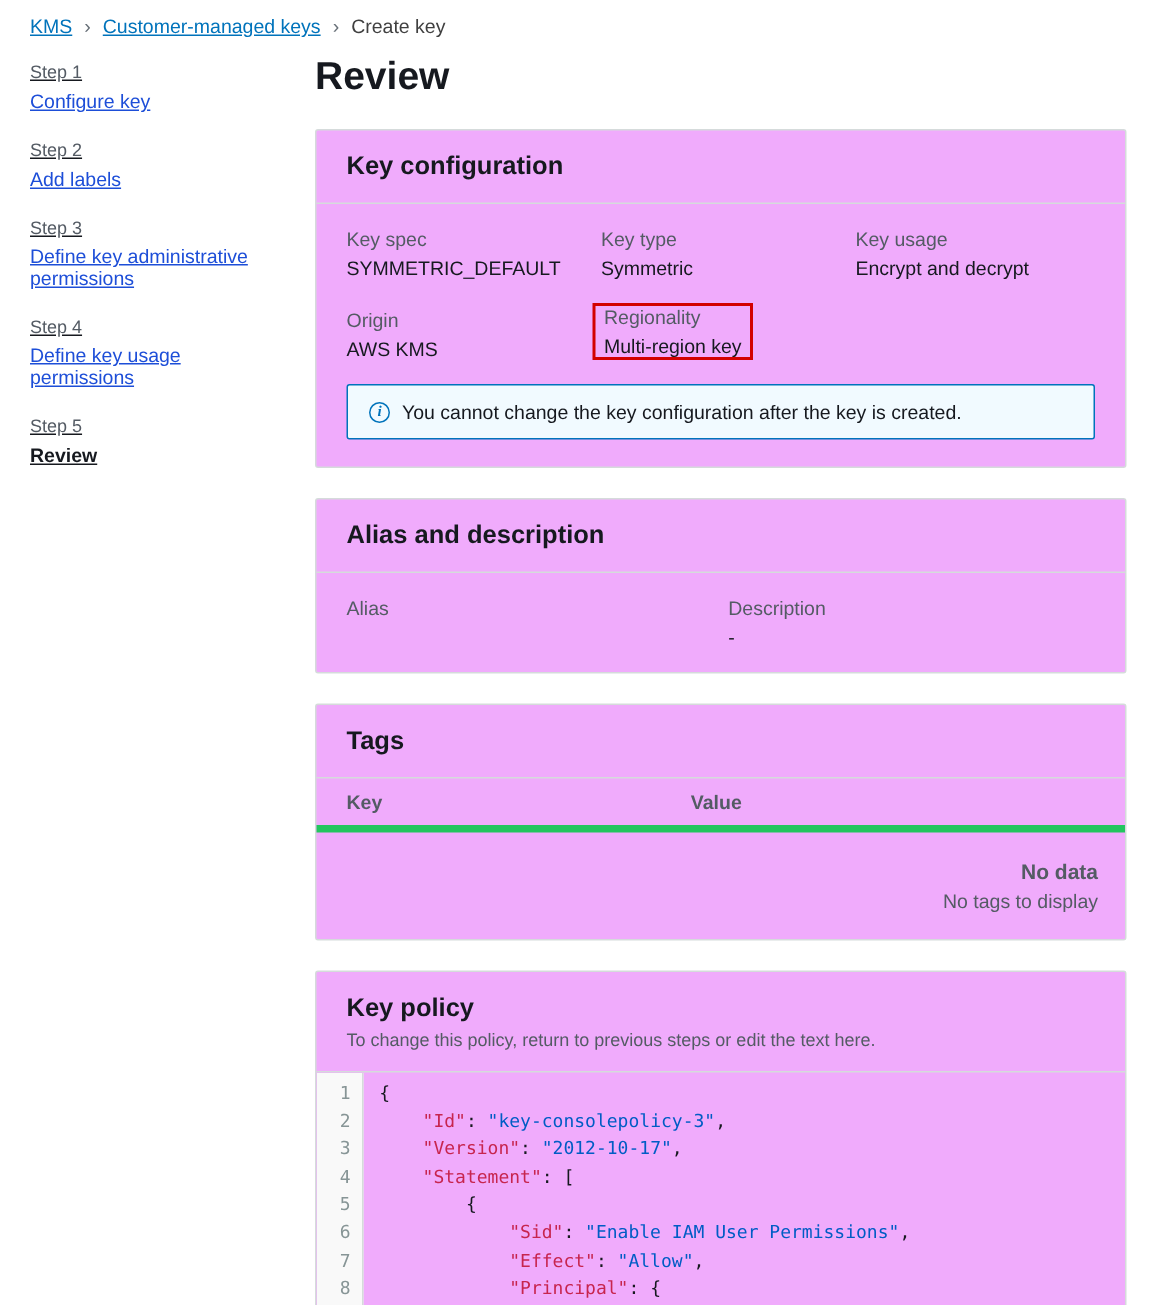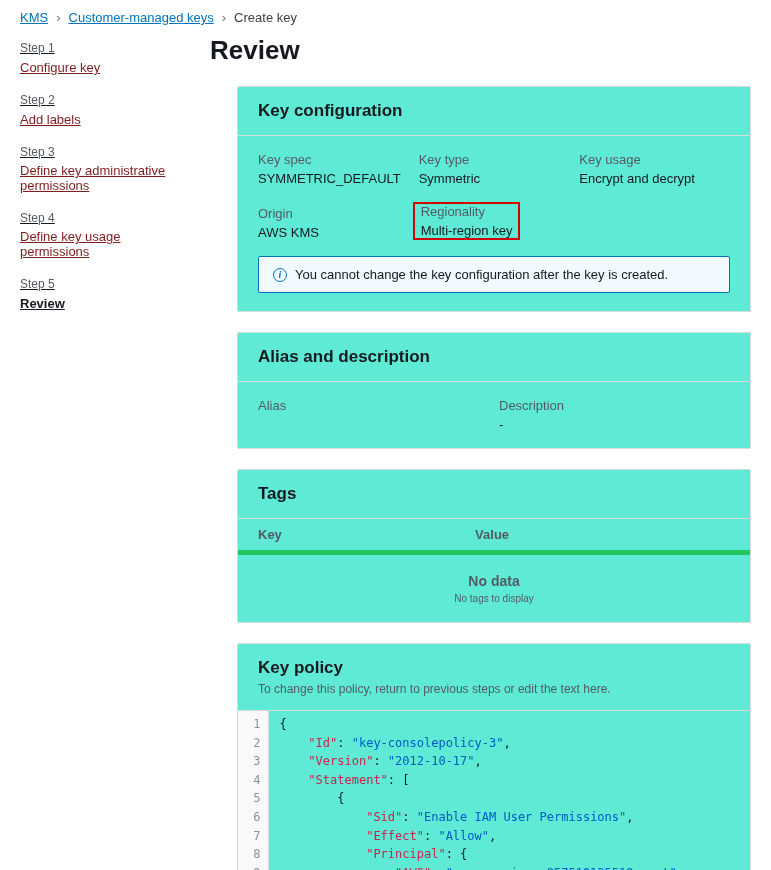--- a/index.html
+++ b/index.html
@@ -6,41 +6,41 @@
 body { font-family: "Amazon Ember", "Helvetica Neue", Arial, sans-serif; font-size: 14px; color: #16191f; background: #fff; }
 .page { display: flex; flex-direction: column; width: 771px; }
 .breadcrumb { display: flex; align-items: center; gap: 8px; padding: 10px 20px; font-size: 13px; }
 .breadcrumb a { color: #0073bb; text-decoration: underline; cursor: pointer; }
 .breadcrumb .sep { color: #687078; }
 .breadcrumb .current { color: #404040; }
 .main { display: flex; gap: 30px; padding: 0 20px 20px; }
 .sidebar { width: 160px; flex-shrink: 0; padding-top: 6px; }
 .step { margin-bottom: 18px; text-decoration: underline; }
 .step-label { font-size: 12px; color: #545b64; margin-bottom: 4px; }
-.step-link { font-size: 13px; color: #7f1d1d; text-decoration: underline; cursor: pointer; display: inline-block; }
+.step-link { font-size: 13px; color: #1d4ed8; text-decoration: underline; cursor: pointer; display: inline-block; }
 .step-current { font-size: 13px; font-weight: 700; color: #16191f; }
 .content { flex: 1; }
 h1 { font-size: 26px; font-weight: 700; margin-bottom: 20px; }
-.panel { border: 1px solid #d5dbdb; border-radius: 2px; margin-bottom: 20px; background: #5eead4; margin-left: 27px; }
+.panel { border: 1px solid #d5dbdb; border-radius: 2px; margin-bottom: 20px; background: #f0abfc; }
 .panel-header { padding: 14px 20px; border-bottom: 1px solid #d5dbdb; }
 .panel-title { font-size: 17px; font-weight: 700; }
 .panel-sub { font-size: 12px; color: #545b64; margin-top: 4px; }
 .panel-body { padding: 16px 20px; }
 .grid-3 { display: grid; grid-template-columns: 1fr 1fr 1fr; gap: 20px 10px; }
 .grid-2 { display: grid; grid-template-columns: 1fr 1fr; gap: 10px; }
 .field-label { font-size: 13px; color: #545b64; margin-bottom: 4px; }
 .field-value { font-size: 13px; color: #16191f; }
 .highlight-box { border: 2px solid #d30000; padding: 0 6px; display: inline-block; margin: -4px -6px; }
 .info-box { display: flex; align-items: center; gap: 8px; background: #f1faff; border: 1px solid #0073bb; padding: 10px 14px; margin: 0 20px 18px; font-size: 13px; border-radius: 2px; }
 .info-icon { width: 14px; height: 14px; border-radius: 50%; border: 1.5px solid #0073bb; display: flex; align-items: center; justify-content: center; font-size: 10px; font-weight: 700; color: #0073bb; font-family: Georgia, serif; font-style: italic; }
 .table-head { display: flex; border-bottom: 5px solid #22c55e; padding: 8px 20px; font-size: 13px; font-weight: 700; color: #545b64; }
 .table-head > div:first-child { width: 46%; }
-.empty { text-align: center; padding: 18px; }
+.empty { text-align: right; padding: 18px; }
 .empty-title { font-weight: 700; color: #545b64; font-size: 14px; margin-bottom: 4px; }
-.empty-sub { font-size: 10px; color: #545b64; }
+.empty-sub { font-size: 13px; color: #545b64; }
 .code-wrap { position: relative; height: 200px; overflow: hidden; }
 .code-scroll { overflow-y: scroll; height: 100%; }
 .code { display: flex; font-family: Menlo, Monaco, Consolas, monospace; font-size: 12px; line-height: 1.55; }
 .gutter { background: #f9f9f9; border-right: 1px solid #d5dbdb; color: #879596; text-align: right; padding: 4px 8px; user-select: none; }
 .code-body { padding: 4px 10px; white-space: pre; }
 .k { color: #c7254e; }
 .s { color: #005cc5; }
 </style>
 </head>
 <body>

